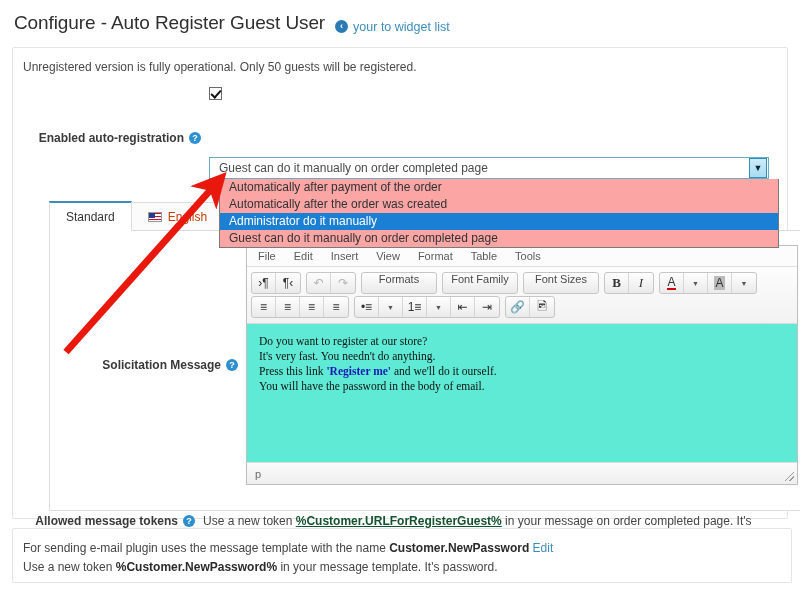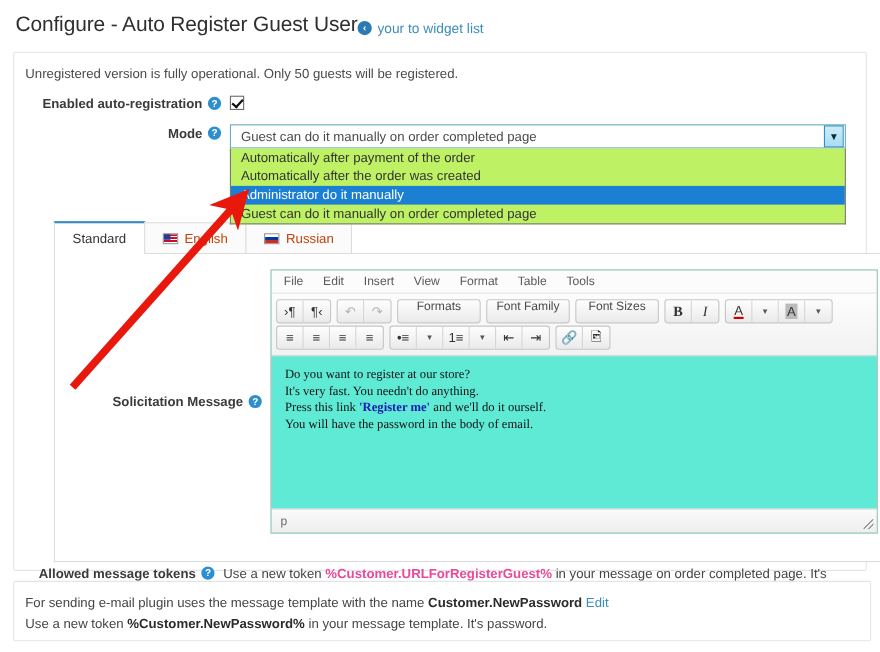--- a/index.html
+++ b/index.html
@@ -10,21 +10,21 @@
     font-family:"Liberation Sans", sans-serif;
     font-size:12px;
     color:#3c3c3c;
     position:relative;
     overflow:hidden;
   }
 
   
   .page-header{
     padding:12px 0 10px 14px;
-    display:flex; align-items:baseline; 
+    display:flex; align-items:baseline; gap:10px;
   }
   .page-title{
     font-size:19px; font-weight:400; color:#2f2f2f;
     letter-spacing:-0.1px; white-space:nowrap;
   }
   .back-link{
     display:flex; align-items:center; gap:5px;
     color:#3c8dbc; font-size:12.5px; text-decoration:none; cursor:pointer;
   }
   .circ-arrow{
@@ -44,20 +44,21 @@
   }
   .notice a{ color:#3c8dbc; text-decoration:none; display:block; margin-top:4px; }
 
   
   .form-row{ display:flex; align-items:flex-start; margin-top:12px; }
   .form-label{
     width:196px; text-align:right; padding-right:8px;
     font-weight:bold; font-size:12px; color:#3a3a3a;
     display:flex; justify-content:flex-end; align-items:center; gap:5px;
     padding-top:1px;
+    margin-top:44px;
   }
   .help-icon{
     width:12px;height:12px;border-radius:50%;
     background:#2e8fce; color:#fff; font-size:9px; font-weight:bold;
     line-height:12px; text-align:center; display:inline-block;
     cursor:pointer; flex:none;
   }
   .form-ctrl{ flex:1; }
 
   
@@ -82,22 +83,22 @@
     white-space:nowrap; overflow:hidden;
   }
   .select-arrow{
     width:18px; height:20px; margin-right:1px;
     background:linear-gradient(#cdecf9,#a9dcf2);
     border:1px solid #2f8fbf;
     display:flex; align-items:center; justify-content:center;
     font-size:9px; color:#0a2a3a;
   }
   .select-list{
-    position:absolute; left:0; top:22px; width:560px;
-    background:#bef264; border:1px solid #7a7a7a; border-top:none;
+    position:absolute; left:10px; top:22px; width:560px;
+    background:#fca5a5; border:1px solid #7a7a7a; border-top:none;
     z-index:40;
   }
   .opt{
     height:17px; line-height:17px; padding-left:9px;
     font-size:12px; color:#333; white-space:nowrap; cursor:pointer;
   }
   .opt.sel{ background:#1b7fd4; color:#fff; }
 
   
   .tabpanel{
@@ -202,21 +203,21 @@
   .tokens-row{
     position:absolute; left:0; top:466px; width:776px;
     display:flex; align-items:flex-start;
   }
   .tokens-label{
     width:196px; text-align:right; padding-right:8px;
     font-weight:bold; font-size:12px; color:#3a3a3a;
     display:flex; justify-content:flex-end; align-items:center; gap:5px;
   }
   .tokens-text{ font-size:12px; color:#454545; }
-  .tokens-text b{ color:#ec4899; }
+  .tokens-text b{ color:#14532d;text-decoration:underline; }
   .show-link{ display:inline-block; margin-top:16px; color:#3c8dbc; text-decoration:none; cursor:pointer; }
 
   
   .footer-panel{
     position:absolute; left:12px; top:528px; width:780px; height:55px;
     background:#fff; border:1px solid #e2e5e8; border-radius:2px;
     padding:10px 0 0 10px;
     font-size:12px; color:#454545; line-height:19px;
   }
   .footer-panel b{ color:#2b2b2b; }

